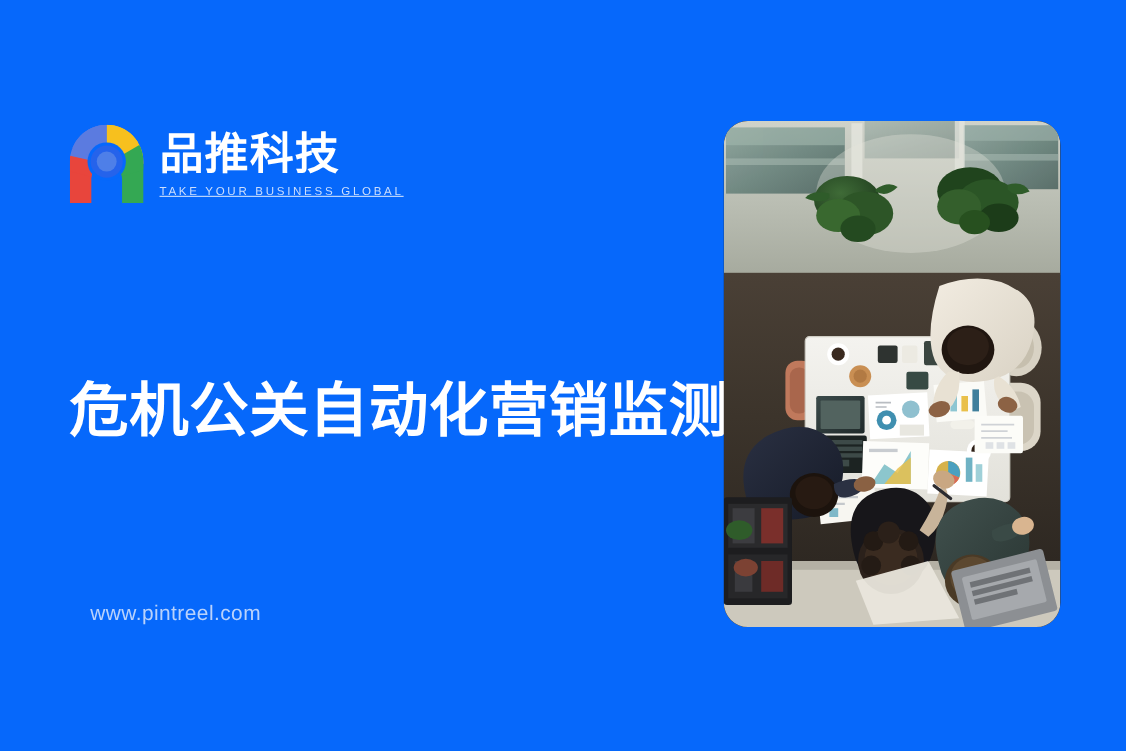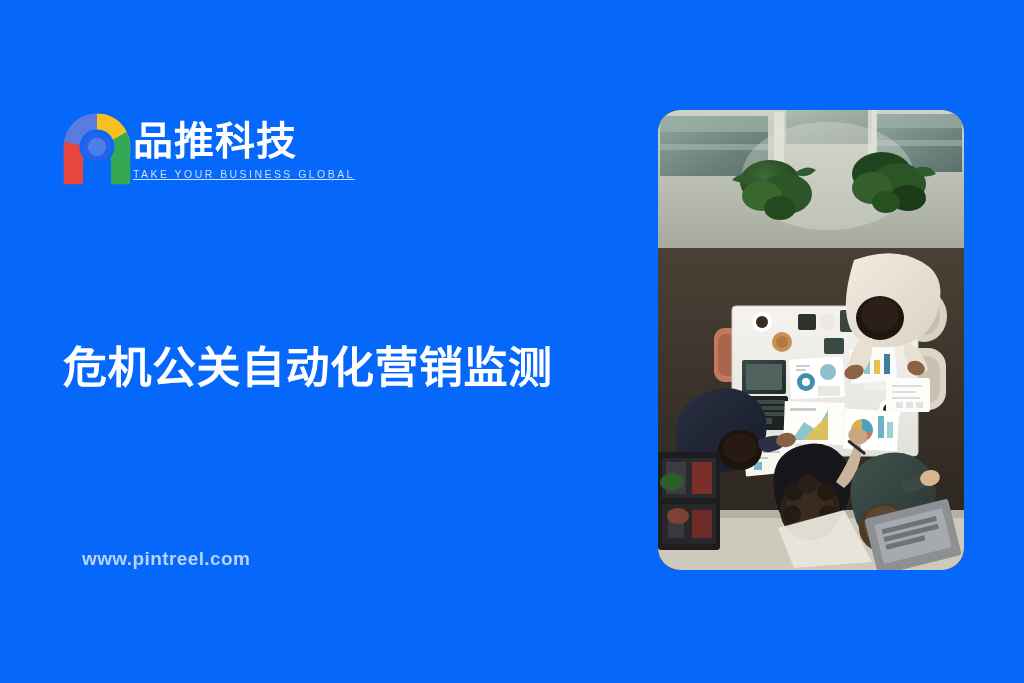--- a/index.html
+++ b/index.html
@@ -12,50 +12,49 @@
   }
 
   .slide {
     position:absolute; inset:0;
     background:#0668fb;
   }
 
   
   .logo-block {
     position:absolute; left:62px; top:112px;
-    display:flex; align-items:center; gap:1px;
+    display:flex; align-items:center; gap:13px;
   }
   .logo-mark { width:70px; height:74px; flex:0 0 auto; display:block; }
   .logo-words { display:flex; flex-direction:column; justify-content:center; padding-top:2px; }
   .logo-cn {
     font-size:40px; font-weight:bold; color:#ffffff;
     letter-spacing:1px; line-height:1.08;
     font-family:"DejaVu Sans","Liberation Sans",sans-serif;
     white-space:nowrap;
   }
   .logo-tag {
     font-size:10.5px; color:#cddffd; letter-spacing:2.45px;
     margin-top:4px; white-space:nowrap; font-weight:normal;text-decoration:underline;
   }
 
   
   .headline {
     position:absolute; left:63px; top:342px;
     width:600px;
-    font-size:44px; font-weight:bold; color:#ffffff;
+    font-size:54px; font-weight:bold; color:#ffffff;
     letter-spacing:0.5px; line-height:1.18;
     font-family:"DejaVu Sans","Liberation Sans",sans-serif;
   }
 
   
   .footer-url {
     position:absolute; left:82px; top:548px;
     font-size:19px; color:#b9d2fb; letter-spacing:0.4px;
     font-family:"Liberation Sans","DejaVu Sans",sans-serif;
-    font-weight:bold;
   }
 
   
   .photo-frame {
     position:absolute; left:658px; top:110px;
     width:306px; height:460px;
     border-radius:22px; overflow:hidden;
     background:#2b2620;
   }
   .photo-frame svg { display:block; width:100%; height:100%; }

